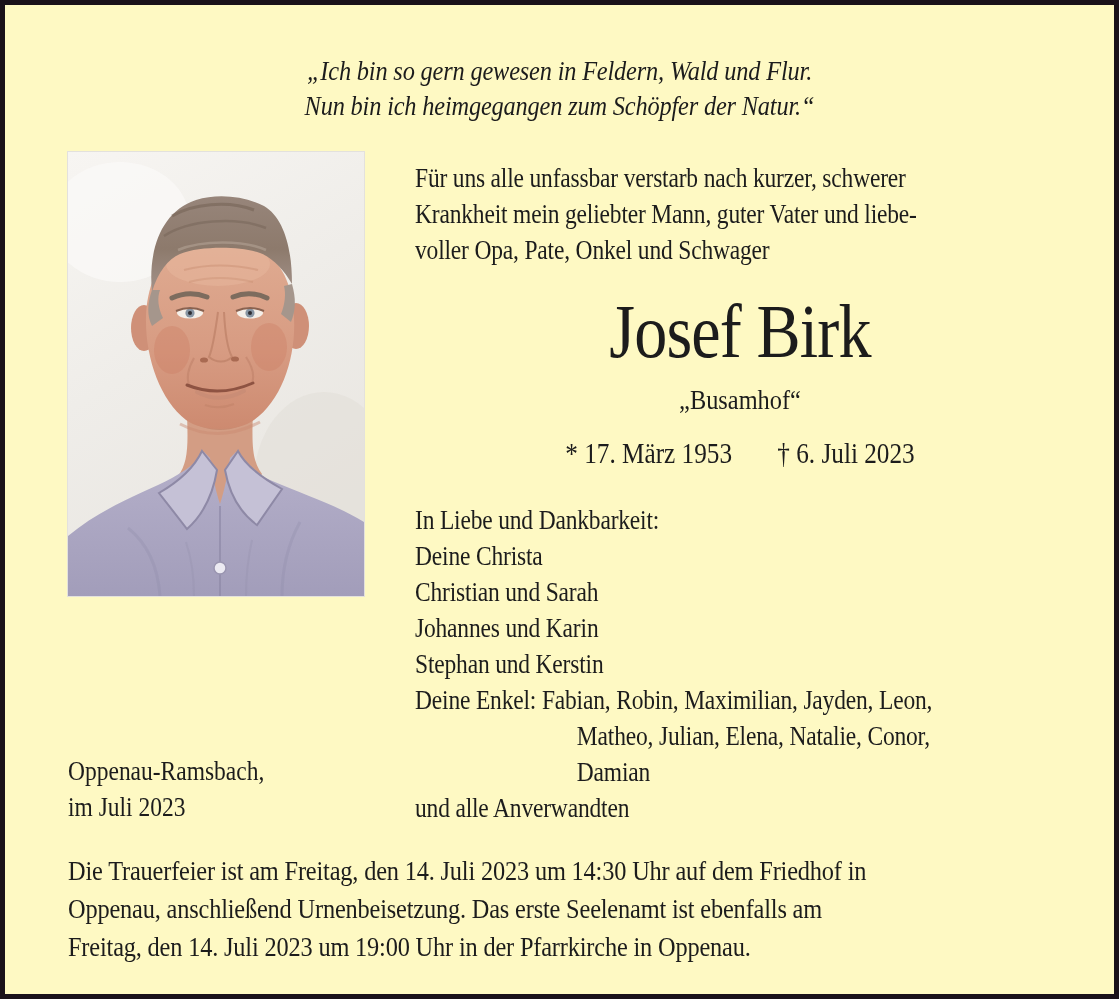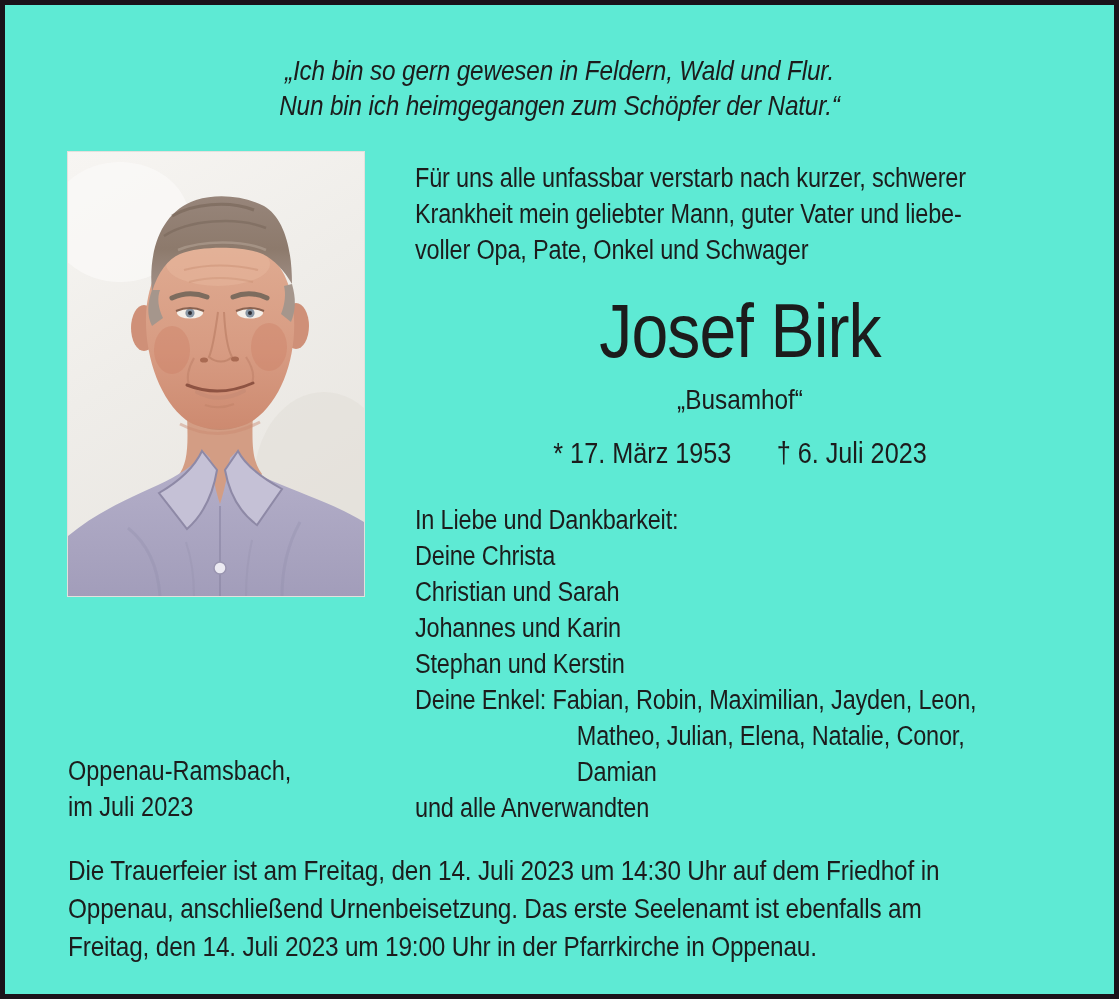--- a/index.html
+++ b/index.html
@@ -6,23 +6,24 @@
   html, body { background: #ffffff; }
   body {
     font-family: "Liberation Sans", "DejaVu Sans", sans-serif;
     color: #1c1c1c;
     -webkit-font-smoothing: antialiased;
   }
   .page {
     position: relative;
     width: 1119px;
     height: 999px;
-    background: #5eead4;
+    background: #fef9c3;
     border: 5px solid #1a121a;
     overflow: hidden;
+    font-family: Liberation Serif, serif;
   }
   
   .cxc { transform: scaleX(0.87); transform-origin: 50% 0; }
   .cxl { transform: scaleX(0.87); transform-origin: 0 0; }
 
   .quote {
     position: absolute;
     top: 48px; left: 0; width: 1109px;
     text-align: center;
     font-style: italic;

